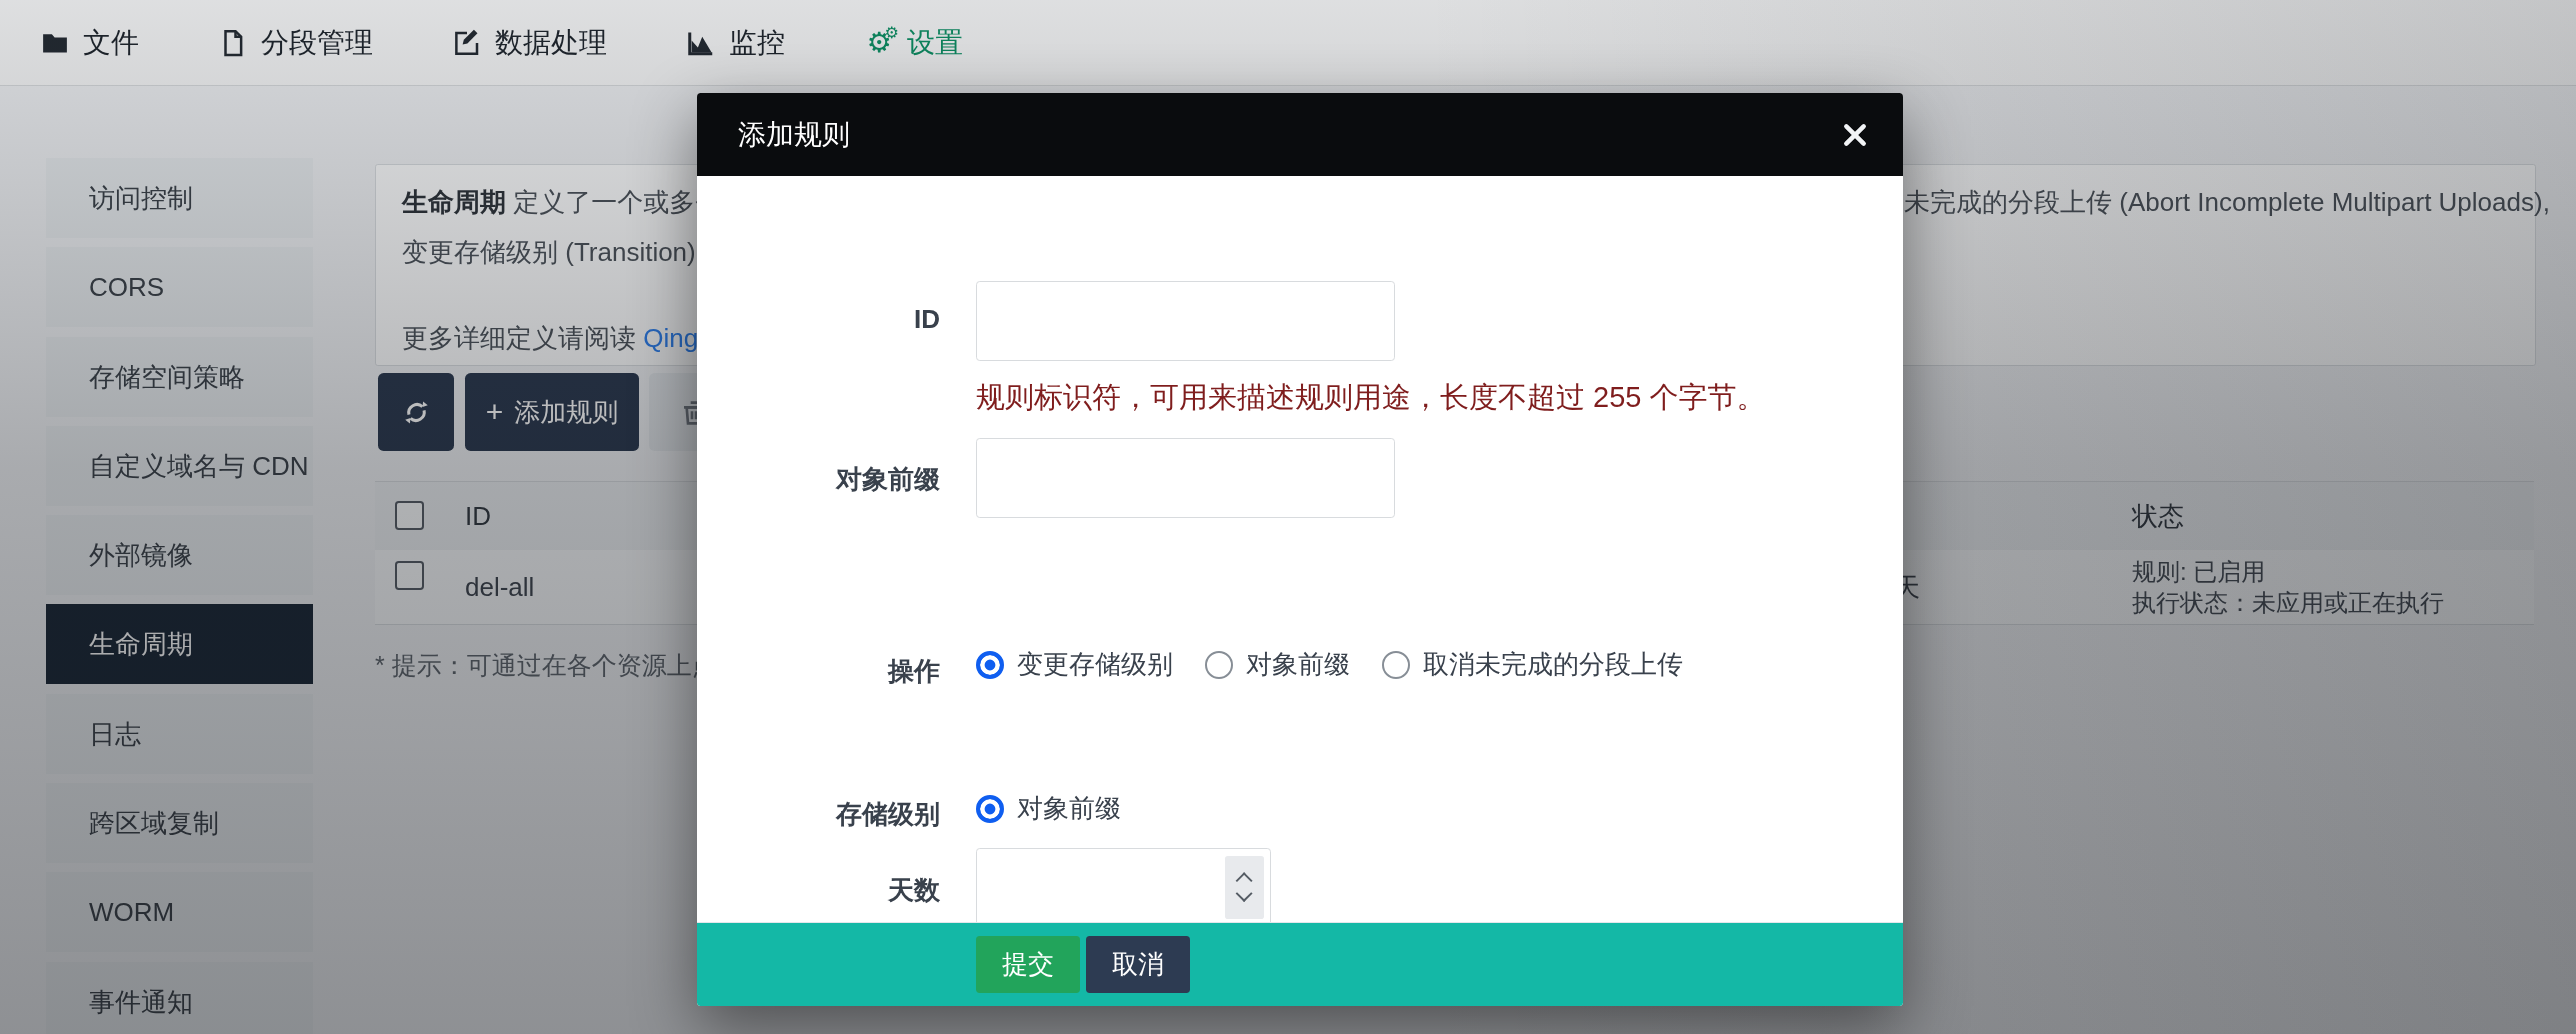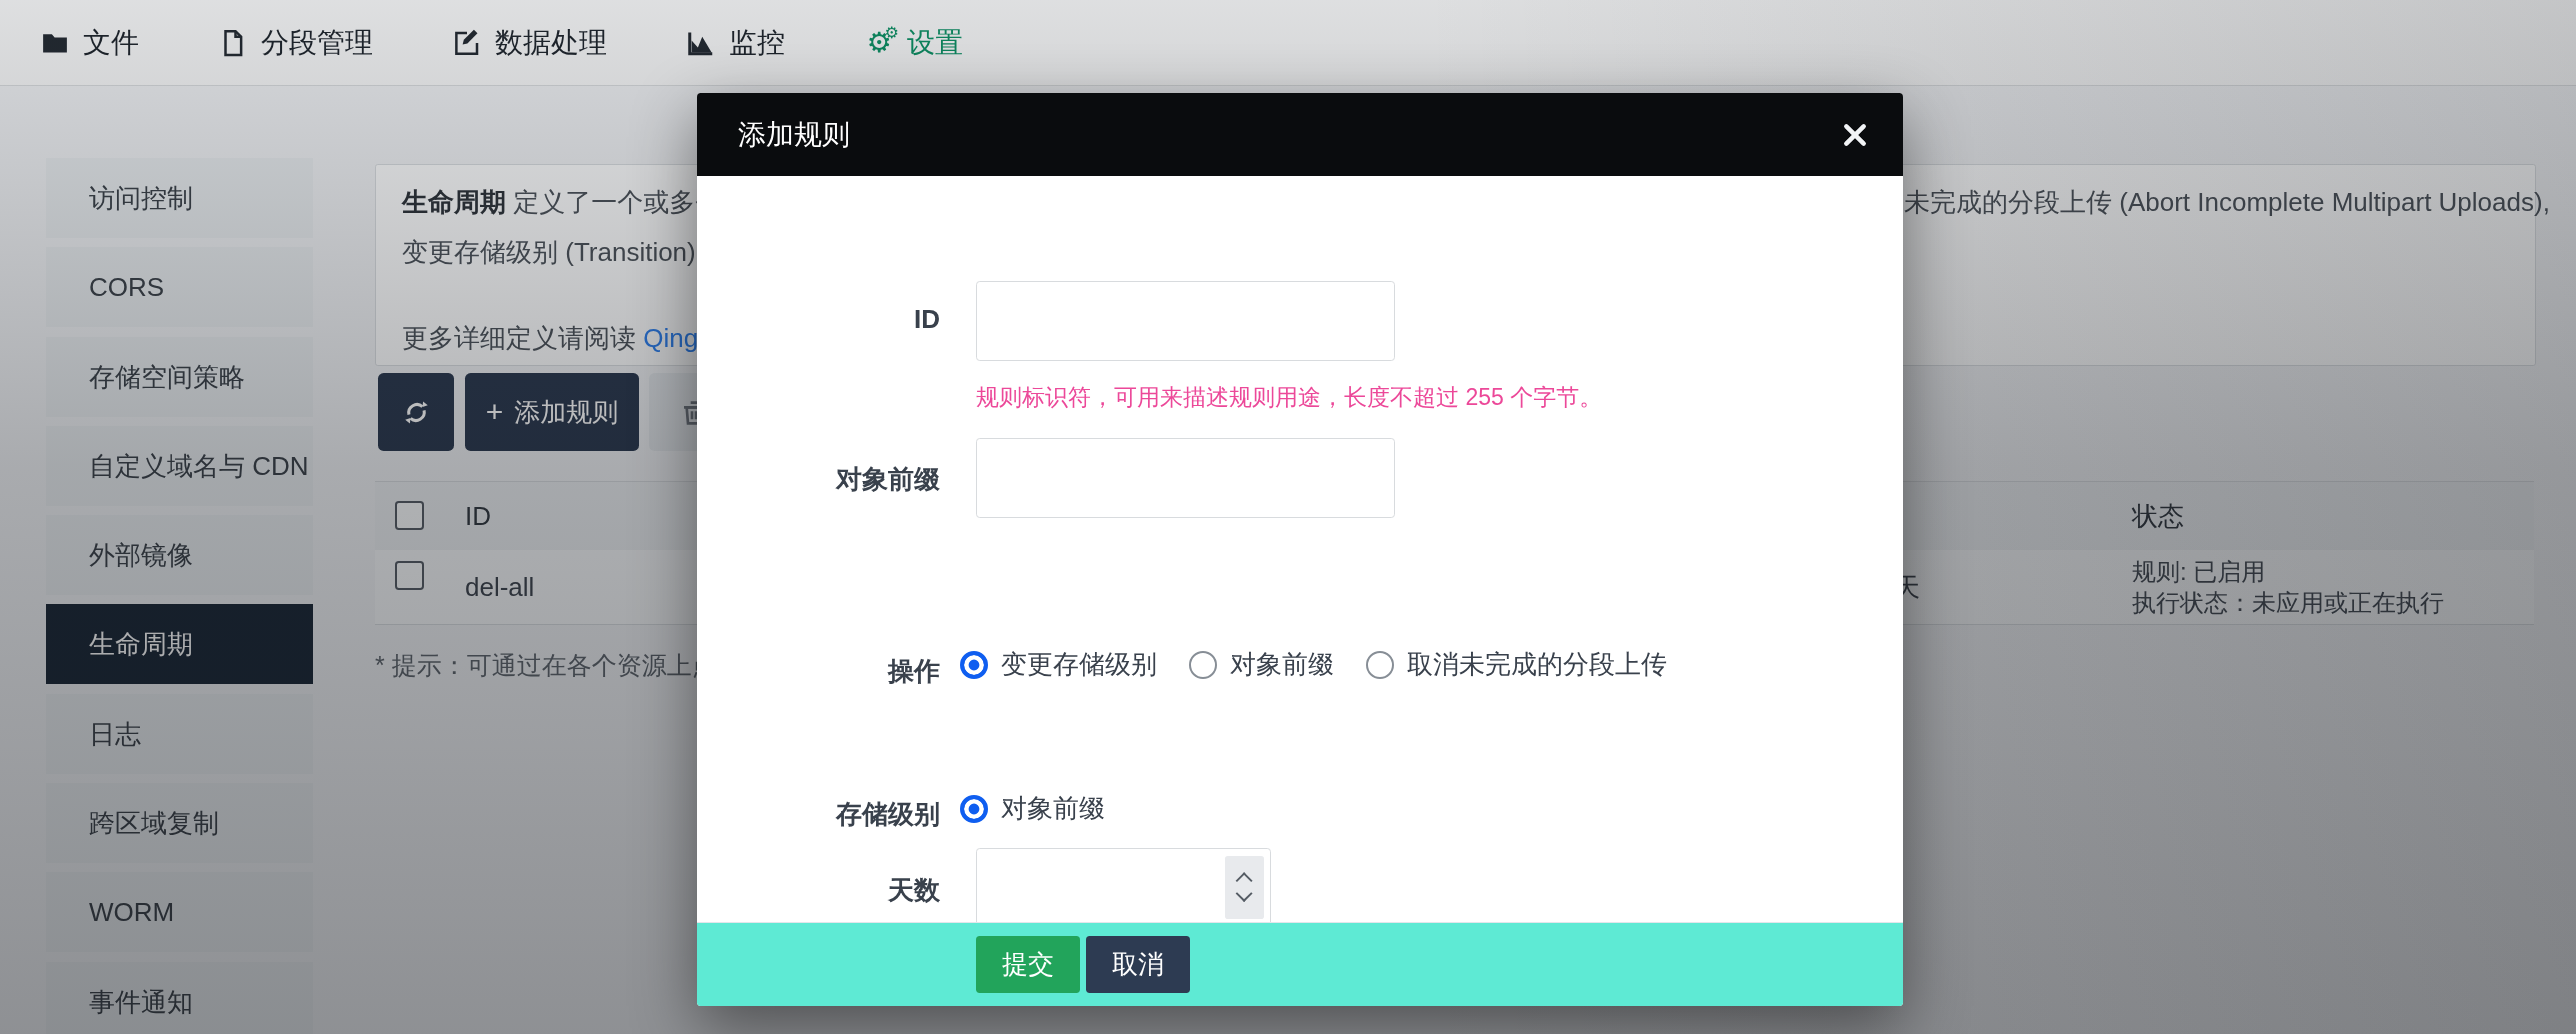--- a/index.html
+++ b/index.html
@@ -78,42 +78,42 @@
   .m-close{position:absolute;right:33px;top:27px;width:30px;height:30px;cursor:pointer;display:flex;align-items:center;justify-content:center;}
   .m-body{position:relative;height:746px;}
   .f-label{
     position:absolute;left:0;width:243px;text-align:right;
     font-size:26px;font-weight:700;color:#39414c;white-space:nowrap;
   }
   .f-input{
     position:absolute;left:279px;width:419px;height:80px;border:0.9px solid #d8dbde;border-radius:3.7px;
     box-sizing:border-box;font-size:26px;padding:0 15px;color:#333;outline:none;background:#fff;
   }
-  .f-help{position:absolute;left:279px;font-size:23px;line-height:38px;color:#ec4899;width:890px;}
-  .radio-row{position:absolute;left:263px;display:flex;align-items:center;text-align:center;}
+  .f-help{position:absolute;left:279px;font-size:29px;line-height:38px;color:#7f1d1d;width:890px;}
+  .radio-row{position:absolute;left:279px;display:flex;align-items:center;text-align:center;}
   .radio{
     width:28px;height:28px;border-radius:50%;box-sizing:border-box;background:#fff;
     border:2.8px solid #878e96;margin-right:13px;cursor:pointer;flex:none;
   }
   .radio.sel{border:4.6px solid #0f5ef0;background:#0f5ef0;box-shadow:inset 0 0 0 4.6px #ffffff;}
   .radio-label{font-size:26px;color:#39414c;margin-right:32px;cursor:pointer;white-space:nowrap;}
   .num-wrap{
     position:absolute;left:279px;top:672px;width:295px;height:78px;border:0.9px solid #d8dbde;
     border-radius:3.7px;box-sizing:border-box;display:flex;align-items:stretch;background:#fff;
   }
   .num-input{flex:1;border:none;outline:none;font-size:26px;padding-left:13px;min-width:0;background:transparent;}
   .spin{
     width:39px;margin:6.5px;background:#e8eaed;border-radius:2.8px;display:flex;flex-direction:column;
     align-items:center;justify-content:center;gap:6.5px;cursor:pointer;
   }
   .chev{width:10.2px;height:10.2px;border-left:2.8px solid #555c64;border-top:2.8px solid #555c64;}
   .chev.up{transform:rotate(45deg) translate(1.9px,1.9px);}
   .chev.dn{transform:rotate(225deg) translate(1.9px,1.9px);}
   .m-foot{
-    position:absolute;left:0;right:0;bottom:0;height:83px;background:#5eead4;border-top:0.9px solid #e3e6eb;
+    position:absolute;left:0;right:0;bottom:0;height:83px;background:#14b8a6;border-top:0.9px solid #e3e6eb;
   }
   .btn{
     position:absolute;top:13px;height:57px;border:none;border-radius:3.7px;color:#fff;
     font-size:26px;font-family:inherit;cursor:pointer;padding:0 26px;
   }
   .btn-submit{left:279px;background:#22a45b;}
   .btn-cancel{left:389px;background:#2d3b52;}
   svg{display:block;}
 </style>
 </head>

